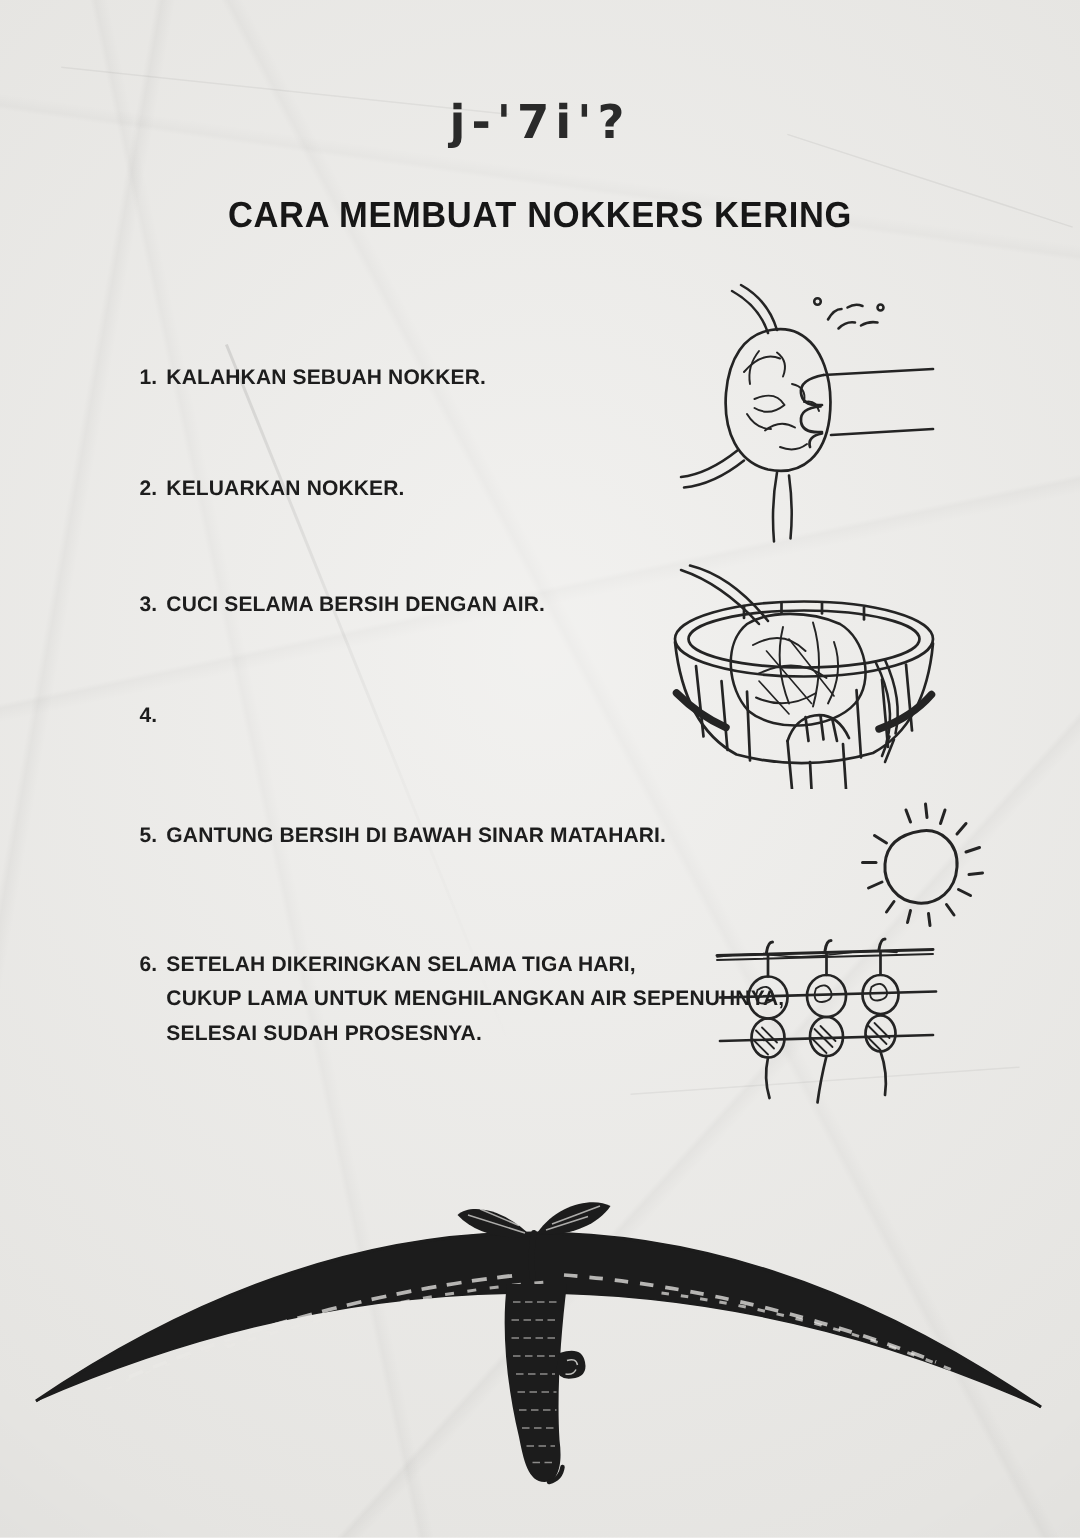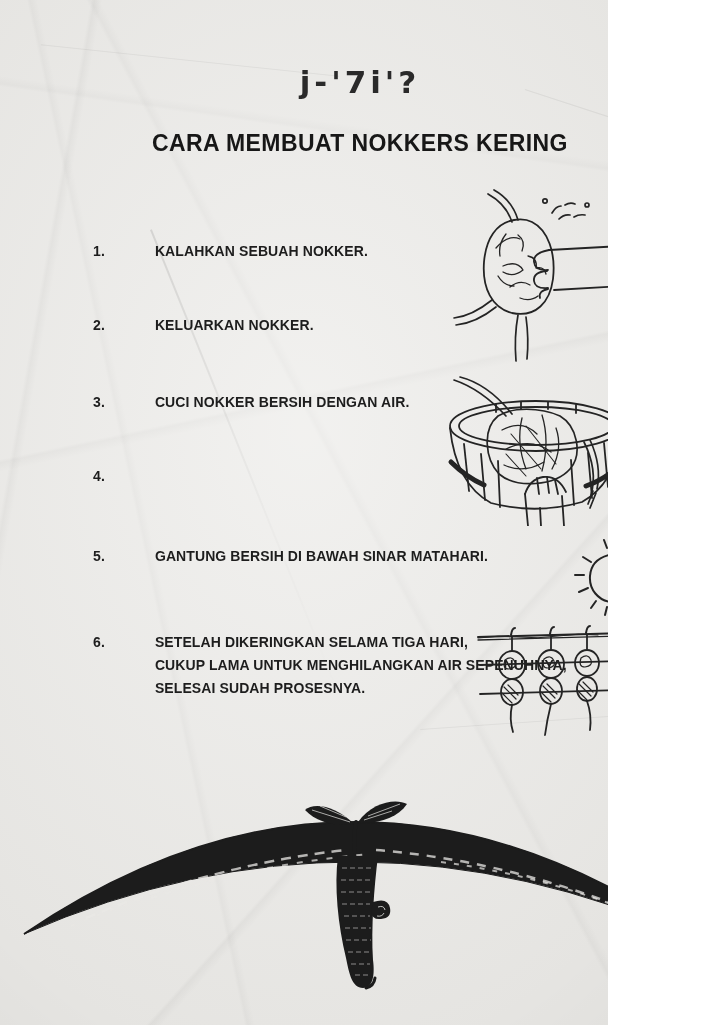--- a/index.html
+++ b/index.html
@@ -1,18 +1,18 @@
 <!DOCTYPE html>
 <html><head>
 <meta charset="utf-8">
 <style>
   html,body{margin:0;padding:0;}
   .page{
     position:relative;
-    width:608px;height:1025px;
+    width:720px;height:1025px;
     overflow:hidden;
     font-family:"Liberation Sans",sans-serif;
     color:#242424;
     background:
       radial-gradient(120% 95% at 50% 42%, rgba(255,255,255,0.40), rgba(0,0,0,0.015) 65%, rgba(0,0,0,0.075)),
       linear-gradient(100deg, transparent 11.5%, rgba(0,0,0,0.035) 12%, transparent 13%),
       linear-gradient(78deg,  transparent 29.6%, rgba(0,0,0,0.028) 30%, transparent 30.9%),
       linear-gradient(168deg, transparent 39.8%, rgba(0,0,0,0.030) 40.1%, transparent 40.9%),
       linear-gradient(62deg,  transparent 54.7%, rgba(0,0,0,0.026) 55.1%, transparent 55.9%),
       linear-gradient(132deg, transparent 69.8%, rgba(0,0,0,0.035) 70.1%, transparent 70.9%),
@@ -40,21 +40,21 @@
     font-size:23px;font-weight:700;letter-spacing:0.4px;
     color:#171717;
     transform:scaleY(1.05);
   }
   .step{
     position:absolute;left:93px;
     display:flex;gap:6px;
     font-size:14px;font-weight:700;letter-spacing:0.1px;
     color:#1d1d1d;
   }
-  .step .txt{white-space:pre-line;line-height:23px;margin-left:44px;}
+  .step .txt{white-space:pre-line;line-height:23px;}
   .step .num{line-height:23px;}
   .s1{top:240px}.s2{top:314px}.s3{top:391px}.s4{top:465px}.s5{top:545px}.s6{top:631px}
   .illus{position:absolute;}
   .i1{left:448px;top:186px;}
   .i2{left:436px;top:374px;}
   .i3{left:566px;top:532px;}
   .i4{left:474px;top:624px;}
   .i5{left:16px;top:760px;}
   svg{display:block;}
   .ink{stroke:#242424;fill:none;stroke-linecap:round;stroke-linejoin:round;}
@@ -75,21 +75,21 @@
   <div class="step s1">
     <span class="num">1.</span>
     <span class="txt">KALAHKAN SEBUAH NOKKER.</span>
   </div>
   <div class="step s2">
     <span class="num">2.</span>
     <span class="txt">KELUARKAN NOKKER.</span>
   </div>
   <div class="step s3">
     <span class="num">3.</span>
-    <span class="txt">CUCI NOKKER BERSIH DENGAN AIR.</span>
+    <span class="txt">CUCI SELAMA BERSIH DENGAN AIR.</span>
   </div>
   <div class="step s4">
     <span class="num">4.</span>
   </div>
   <div class="step s5">
     <span class="num">5.</span>
     <span class="txt">GANTUNG BERSIH DI BAWAH SINAR MATAHARI.</span>
   </div>
   <div class="step s6">
     <span class="num">6.</span>

